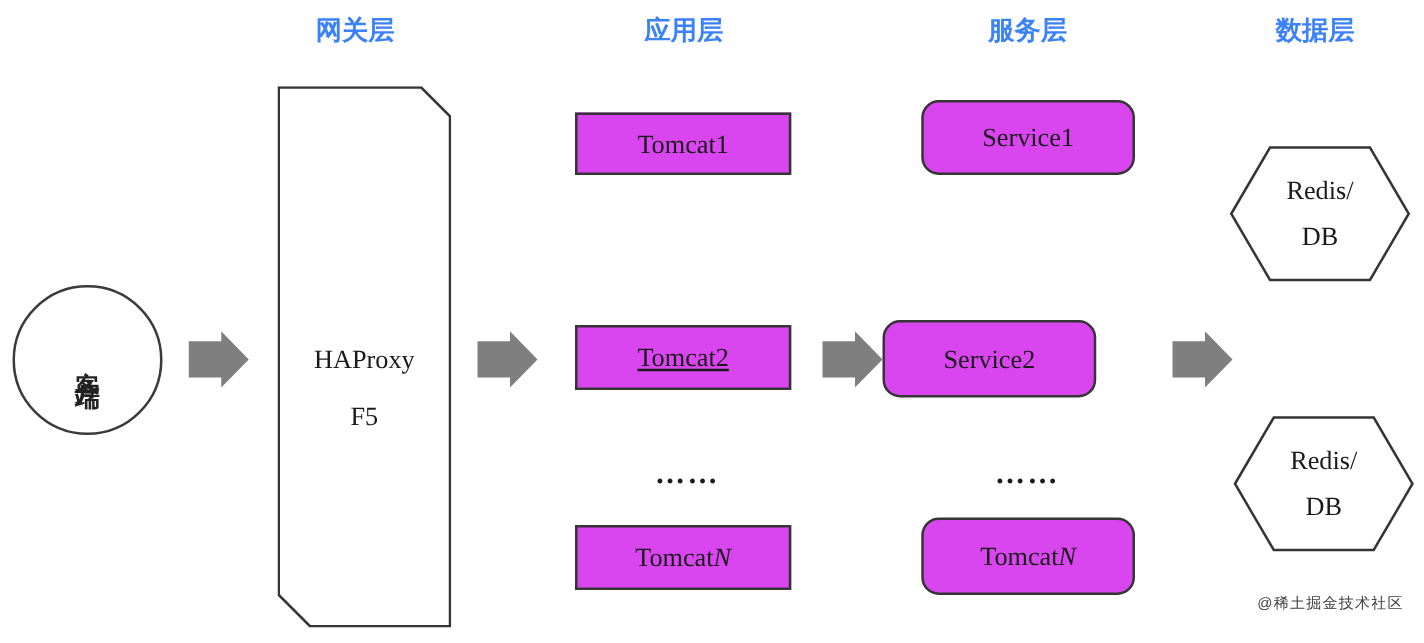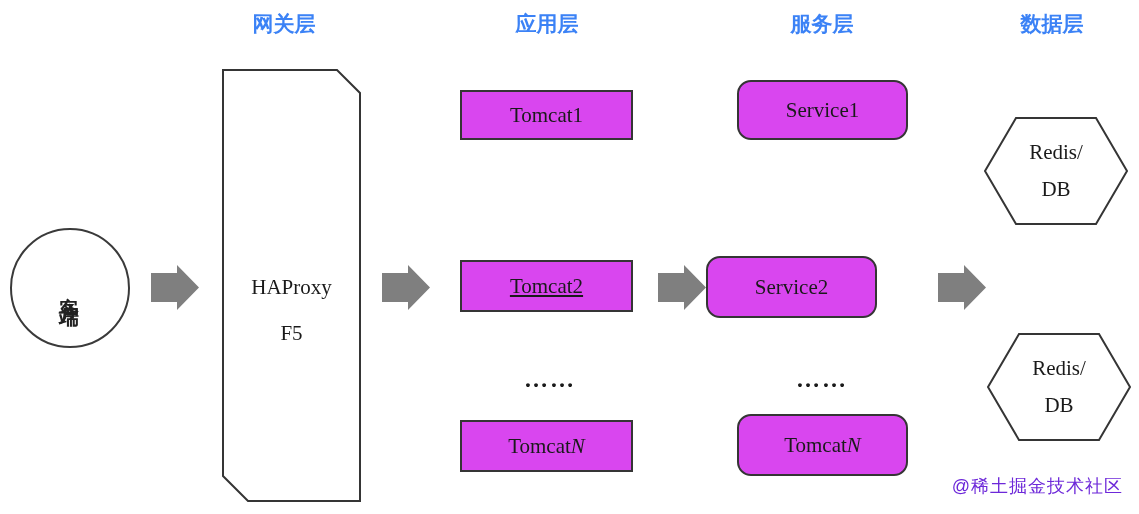--- a/index.html
+++ b/index.html
@@ -80,22 +80,22 @@
     white-space: pre-line;
     font-size: 21px;
     line-height: 37px;
     color: #1a1a1a;
   }
   .watermark {
     position: absolute;
     right: 16px;
     top: 474px;
     font-family: "Liberation Sans", sans-serif;
-    font-size: 18px;
-    color: #6d28d9;
+    font-size: 12px;
+    color: #404040;
     letter-spacing: 1px;
   }
   svg { display: block; }
 </style>
 </head>
 <body>
 
 <div id="canvas">
 
   <div class="layer-title" style="left:284px">网关层</div>

